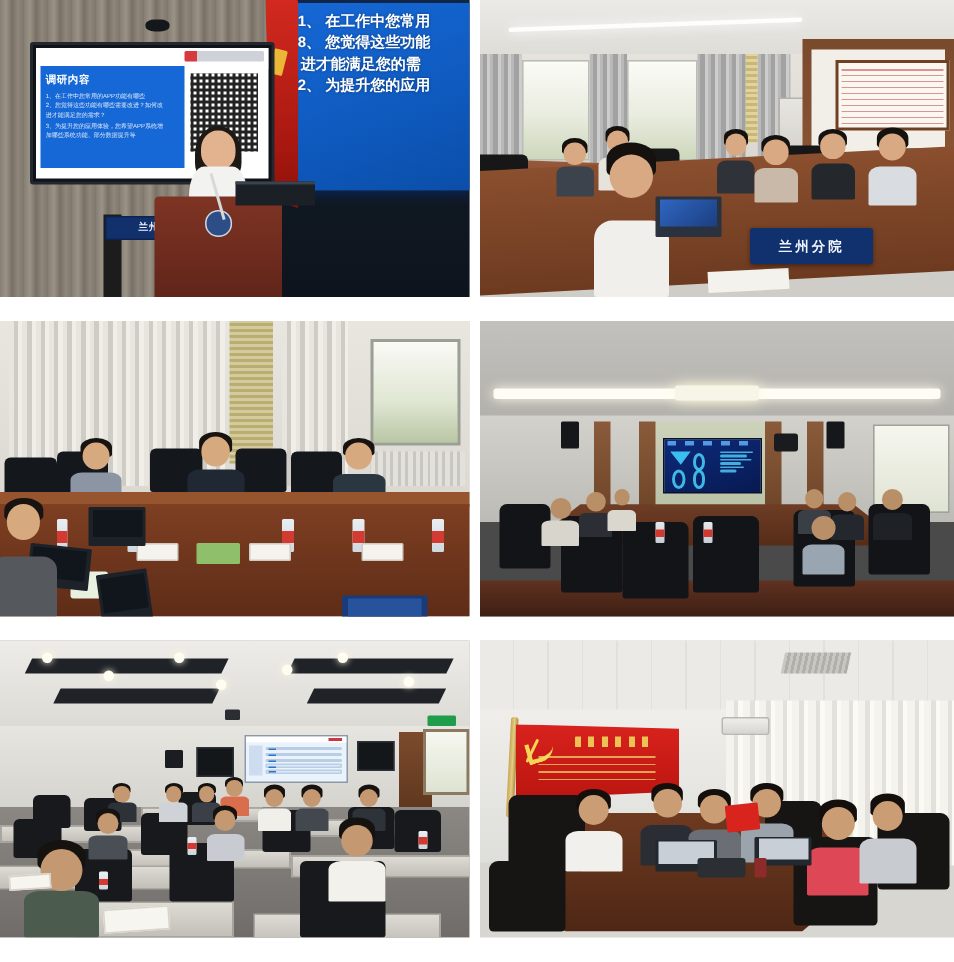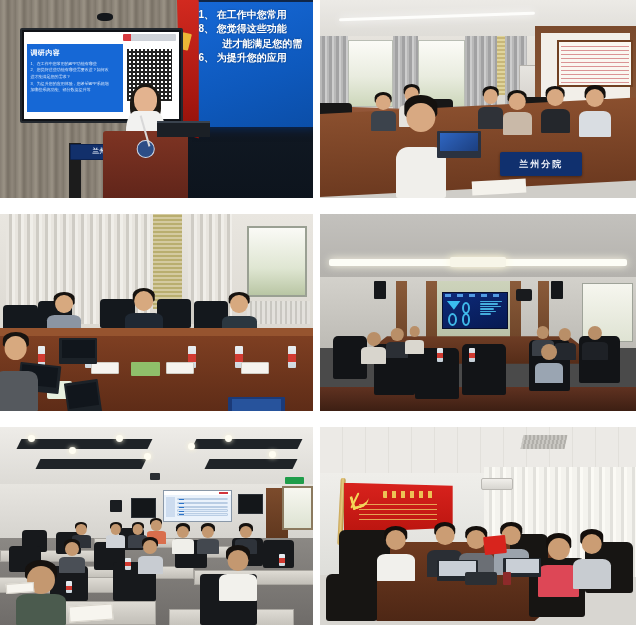--- a/index.html
+++ b/index.html
@@ -44,21 +44,21 @@
   .p1 .bigscreen{
     position:absolute;left:61.5%;top:1%;width:39.5%;height:63%;
     background:linear-gradient(160deg,#1668d6,#0e59bd 60%,#0b4ea8);
     box-shadow:0 0 10px rgba(0,60,160,.6);
     padding:6px 4px 0 6px;
   }
   .p1 .bigscreen .ln{
     color:#ffffff;font-weight:bold;font-size:10px;line-height:1.45;
     white-space:nowrap;overflow:hidden;text-shadow:0 0 2px rgba(0,0,0,.4);
   }
-  .p1 .bigscreen .ln.sub{padding-left:14px;text-align:center;}
+  .p1 .bigscreen .ln.sub{padding-left:2px;}
   .p1 .flag{
     position:absolute;left:56.5%;top:-2%;width:7%;height:72%;
     background:linear-gradient(175deg,#d42a20,#a81810 70%,#8d1109);
     clip-path:polygon(0 0,100% 3%,100% 100%,18% 96%);
     box-shadow:1px 0 4px rgba(0,0,0,.45);
   }
   .p1 .flag:after{
     content:"";position:absolute;left:18%;top:26%;width:42%;height:12%;
     background:#f2d13c;opacity:.85;transform:rotate(14deg);border-radius:1px;
   }
@@ -549,21 +549,21 @@
 <div class="collage">
 
   <div class="photo p1" title="调研汇报现场 — 主讲人讲解调研内容">
     <div class="curtain"></div>
     <div class="wall-right"></div>
 
     <div class="bigscreen">
       <div class="ln">1、 在工作中您常用</div>
       <div class="ln">8、 您觉得这些功能</div>
       <div class="ln sub">进才能满足您的需</div>
-      <div class="ln">6、 为提升您的应用</div>
+      <div class="ln">2、 为提升您的应用</div>
     </div>
 
     <div class="flag"></div>
     <div class="cam"></div>
 
     <div class="tv">
       <div class="slide">
         <div class="slide-top">
           <div class="brand"></div>
         </div>

